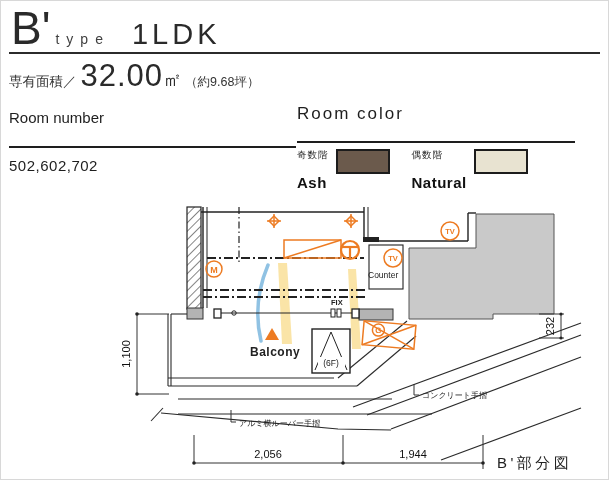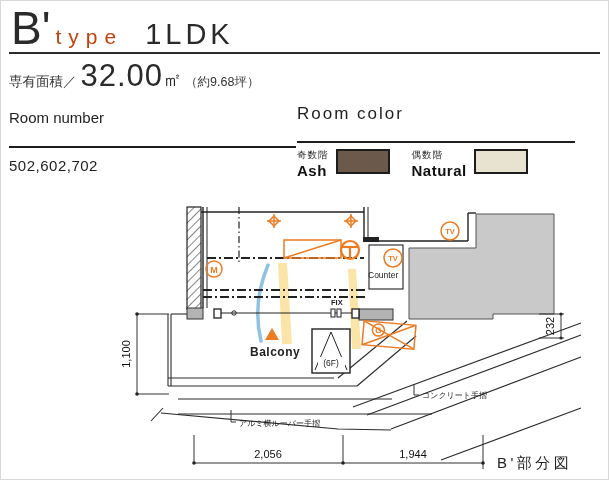--- a/index.html
+++ b/index.html
@@ -1,39 +1,39 @@
 <!DOCTYPE html>
 <html><head>
 <meta charset="utf-8">
 <style>
   html,body{margin:0;padding:0;background:#fff;}
   .page{position:relative;width:609px;height:480px;box-sizing:border-box;background:#fff;
         border:1px solid #d8d8d8;font-family:"Liberation Sans",sans-serif;color:#222;overflow:hidden;}
   
   .title-row{position:absolute;left:10px;top:0px;display:flex;align-items:baseline;}
   .t-letter{font-size:46px;font-weight:400;color:#2a2a2a;}
-  .t-word{font-size:21px;letter-spacing:7px;margin-left:5px;color:#c2410c;}
+  .t-word{font-size:14px;letter-spacing:7px;margin-left:5px;color:#404040;}
   .t-layout{font-size:29px;letter-spacing:4px;margin-left:22px;color:#2a2a2a;}
   .title-rule{position:absolute;left:8px;right:8px;top:51px;border-top:2px solid #2b2b2b;}
   .area-row{position:absolute;left:8px;top:57px;display:flex;align-items:baseline;white-space:nowrap;}
   .a-label{font-size:13.5px;color:#333;}
   .a-value{font-size:31px;letter-spacing:1px;margin-left:4px;color:#2a2a2a;}
   .a-unit{font-size:19px;color:#2a2a2a;}
   .a-tsubo{font-size:12.5px;margin-left:3px;color:#333;}
   .a-balcony{font-size:13.5px;margin-left:14px;color:#333;}
   
   .room-number{position:absolute;left:8px;top:108px;width:287px;}
   .rn-label{font-size:15px;color:#1e1e1e;padding-bottom:20px;border-bottom:2px solid #1e1e1e;}
   .rn-value{font-size:15px;color:#1e1e1e;margin-top:9px;letter-spacing:.5px;}
   .room-color{position:absolute;left:296px;top:103px;width:278px;}
   .rc-label{font-size:17px;letter-spacing:2px;color:#1e1e1e;padding-bottom:17px;border-bottom:2px solid #1e1e1e;}
   .swatches{display:flex;margin-top:6px;}
   .swatch-item{display:flex;align-items:flex-start;}
   .swatch-item + .swatch-item{margin-left:22px;}
-  .sw-text{display:flex;flex-direction:column;}
+  .sw-text{display:flex;flex-direction:column;gap:12px;}
   .sw-floor{font-size:9.5px;letter-spacing:1px;color:#222;}
   .sw-name{font-size:15px;font-weight:bold;letter-spacing:.5px;color:#111;margin-top:0;}
   .sw-box{width:54px;height:25px;border:2px solid #1c1c1c;margin-left:7px;box-sizing:border-box;}
   
   .plan{position:absolute;left:0;top:0;width:609px;height:480px;}
   .wall{stroke:#222;stroke-width:1.4;fill:none;}
   .wallthin{stroke:#222;stroke-width:1;fill:none;}
   .dd{stroke:#222;stroke-width:1.2;fill:none;stroke-dasharray:7 3 1.5 3;}
   .ddh{stroke:#222;stroke-width:2.2;fill:none;stroke-dasharray:9 3 2 3;}
   .slab{fill:#c9c9c9;stroke:#555;stroke-width:1;}

